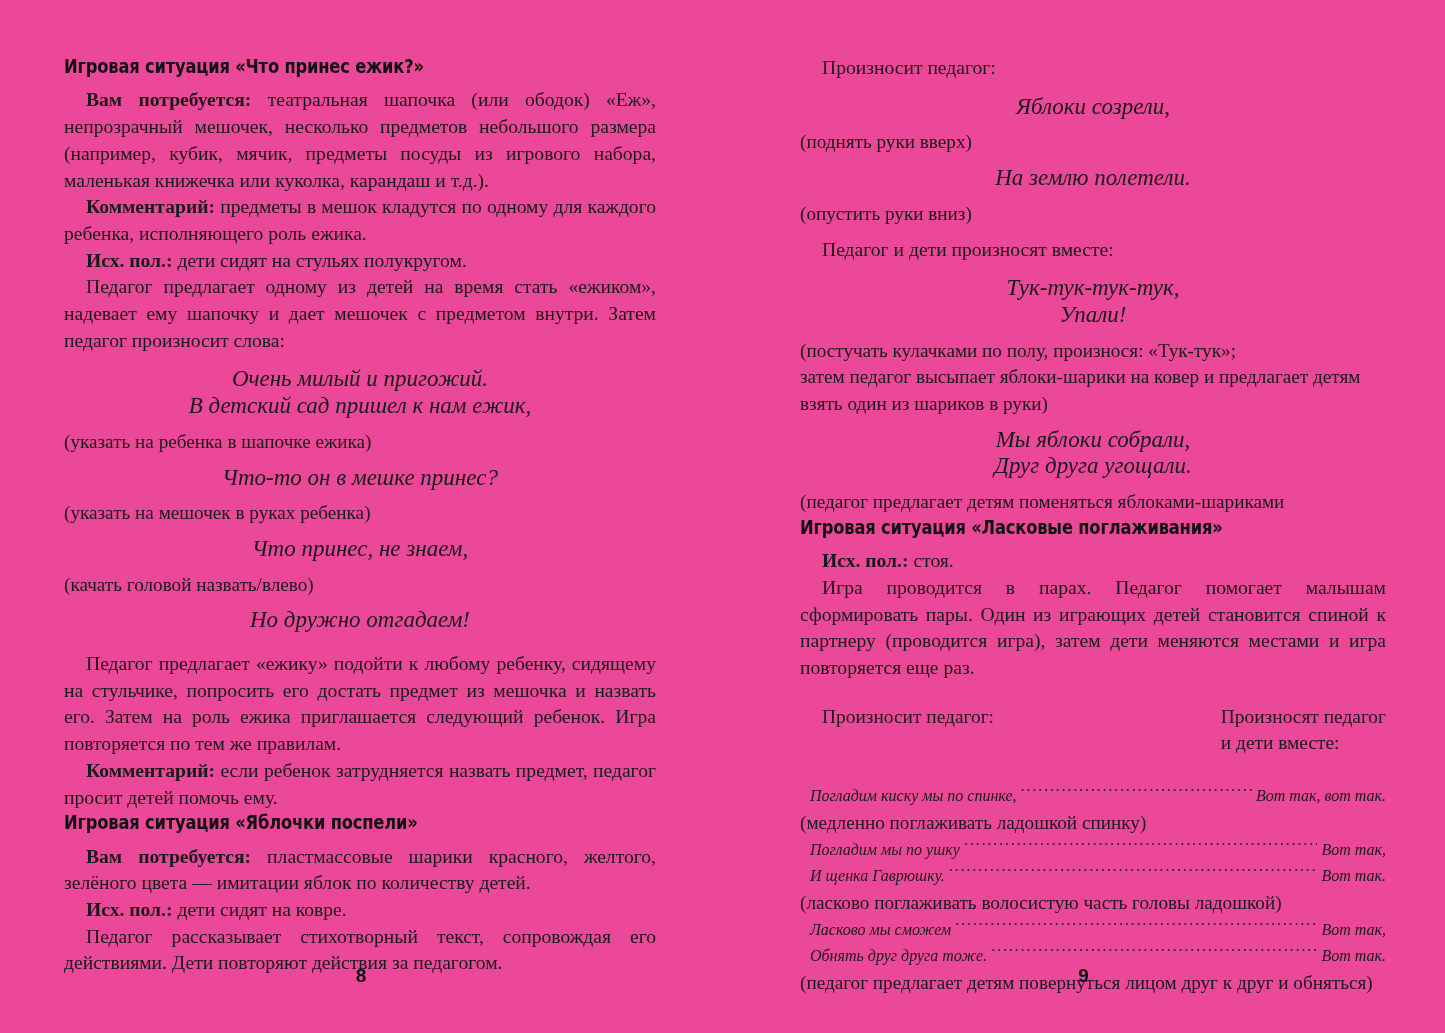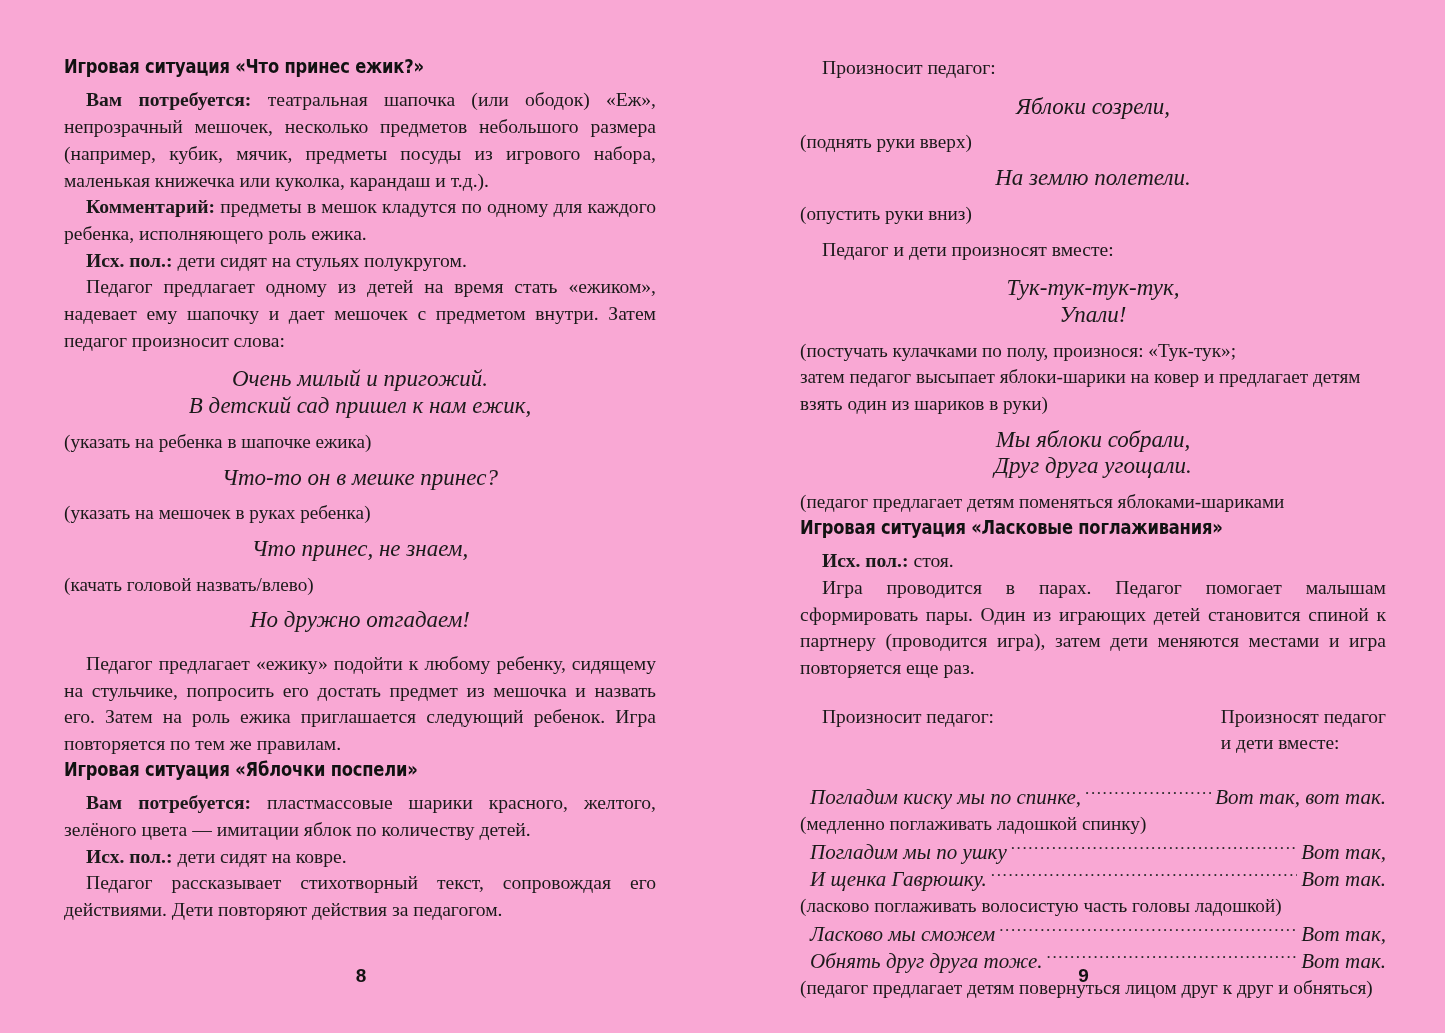--- a/index.html
+++ b/index.html
@@ -4,21 +4,21 @@
 <style>
   html, body {
     margin: 0;
     padding: 0;
     background: #ffffff;
   }
   .page {
     position: relative;
     width: 1445px;
     height: 1033px;
-    background: #f9a8d4;
+    background: #ec4899;
     overflow: hidden;
     font-family: "Liberation Serif", "DejaVu Serif", serif;
     color: #1a1a1a;
   }
   .spread {
     position: absolute;
     top: 0; left: 0;
     width: 1445px;
     height: 1033px;
   }
@@ -81,21 +81,21 @@
     line-height: 26.7px;
     margin-top: 22px;
   }
   .speakers .left-label  { padding-left: 22px; }
   .speakers .right-label { }
 
   
   .leader-line {
     display: flex;
     align-items: baseline;
-    font-size: 21px;
+    font-size: 16px;
     line-height: 26.7px;
     font-style: italic;
     white-space: nowrap;
   }
   .leader-line .lead-text { padding-left: 10px; }
   .leader-line .dots {
     flex: 1 1 auto;
     overflow: hidden;
     margin: 0 4px;
     position: relative;
@@ -166,20 +166,23 @@
         <div class="spacer-s"></div>
         <p class="stage">(качать головой назвать/влево)</p>
         <div class="spacer-s"></div>
         <p class="verse">Но дружно отгадаем!</p>
       </div>
 
       <div class="spacer-m"></div>
 
       <p class="body">Педагог предлагает «ежику» подойти к любому ребенку, сидящему на стульчике, попросить его достать предмет из мешочка и назвать его. Затем на роль ежика приглашается следующий ребенок. Игра повторяется по тем же правилам.</p>
 
+      <p class="body">
+        <span class="lead">Комментарий:</span><span> если ребенок затрудняется назвать предмет, педагог просит детей помочь ему.</span>
+      </p>
 
       <h2 class="section-heading gap-before-heading">Игровая ситуация «Яблочки поспели»</h2>
 
       <p class="body">
         <span class="lead">Вам потребуется:</span><span> пластмассовые шарики красного, желтого, зелёного цвета — имитации яблок по количеству детей.</span>
       </p>
 
       <p class="body nojust">
         <span class="lead">Исх. пол.:</span><span> дети сидят на ковре.</span>
       </p>

